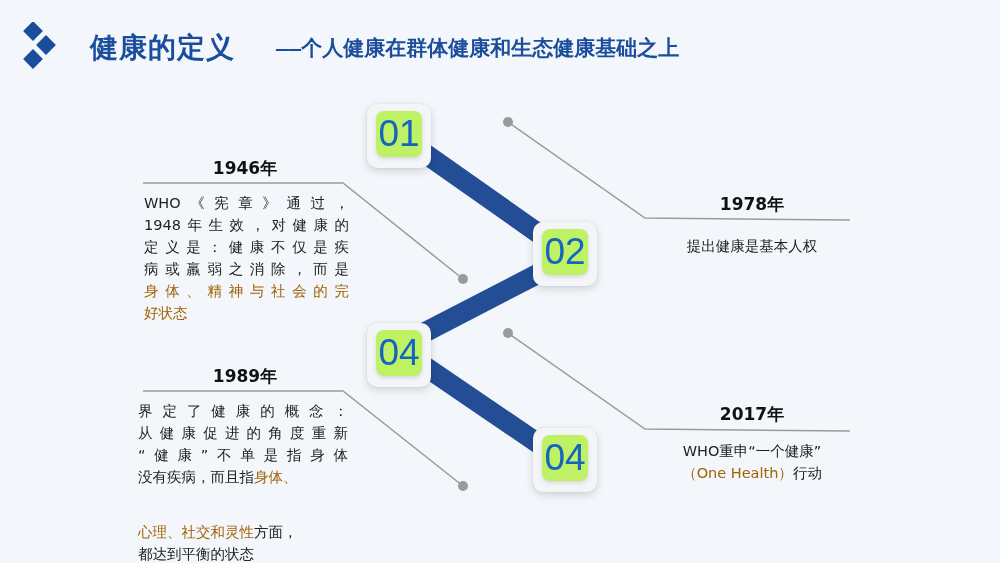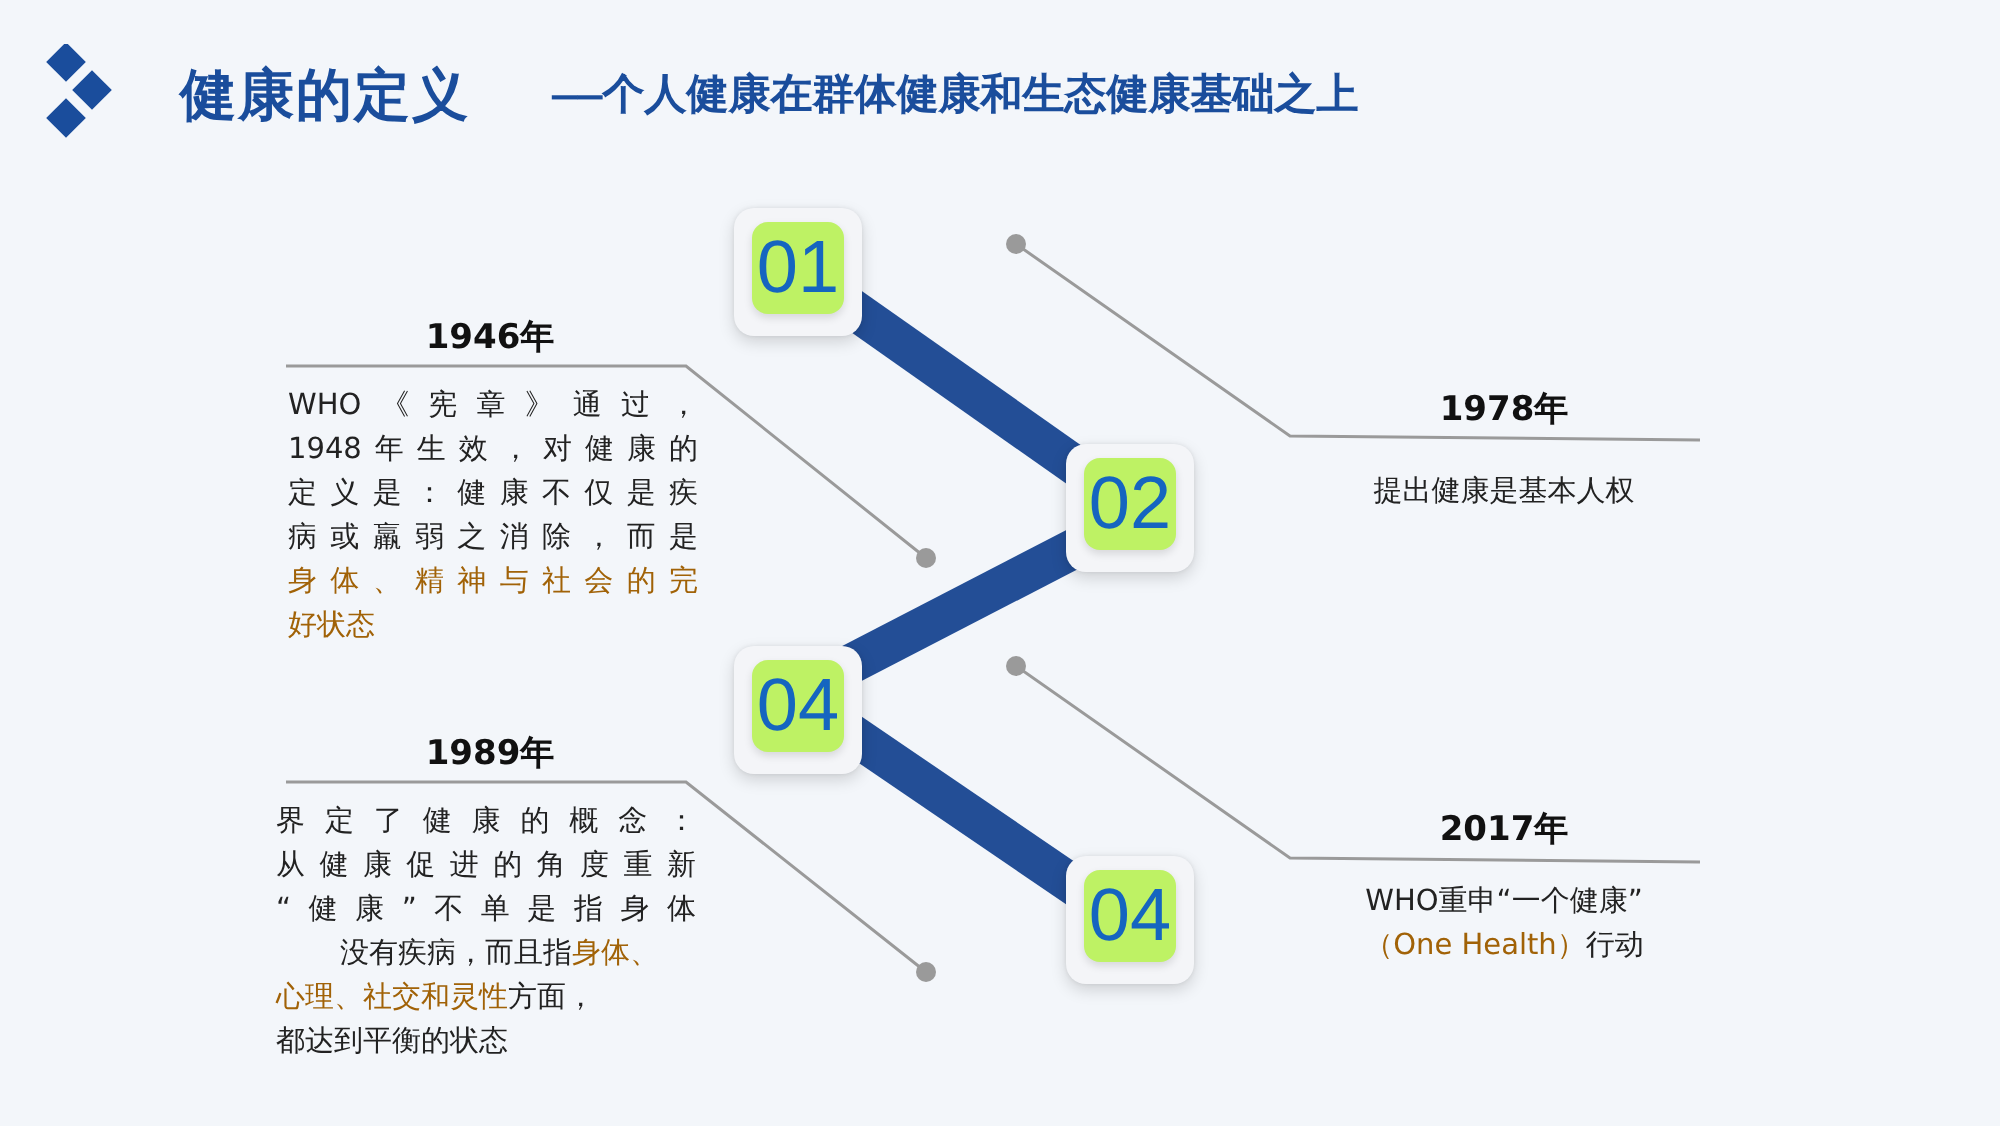--- a/index.html
+++ b/index.html
@@ -102,22 +102,22 @@
   <div>病或羸弱之消除，而是</div>
   <div class="red">身体、精神与社会的完</div>
   <div class="red" style="text-align-last:left;">好状态</div>
 </div>
 
 <div class="year" style="left:145px; top:365px;">1989年</div>
 <div class="desc justify" style="left:138px; top:400px; width:210px;">
   <div>界定了健康的概念：</div>
   <div>从健康促进的角度重新</div>
   <div>“健康”不单是指身体</div>
-  <div style="text-align-last:left;margin-left:32px;"><span>没有疾病，而且指</span><span class="red">身体、</span></div>
-  <div style="text-align-last:left;"><span class="red">心理、社交和灵性</span><span>方面，</span></div>
+  <div style="text-align-last:left;"><span>没有疾病，而且指</span><span class="red">身体、</span></div>
+  <div style="text-align-last:left;margin-top:33px;"><span class="red">心理、社交和灵性</span><span>方面，</span></div>
   <div style="text-align-last:left;">都达到平衡的状态</div>
 </div>
 
 <div class="year" style="left:652px; top:193px;">1978年</div>
 <div class="right-desc" style="left:642px; top:219px;margin-top:16px;">提出健康是基本人权</div>
 
 <div class="year" style="left:652px; top:403px;">2017年</div>
 <div class="right-desc" style="left:642px; top:440px;">
   <div>WHO重申“一个健康”</div>
   <div><span class="red">（One Health）</span><span>行动</span></div>

